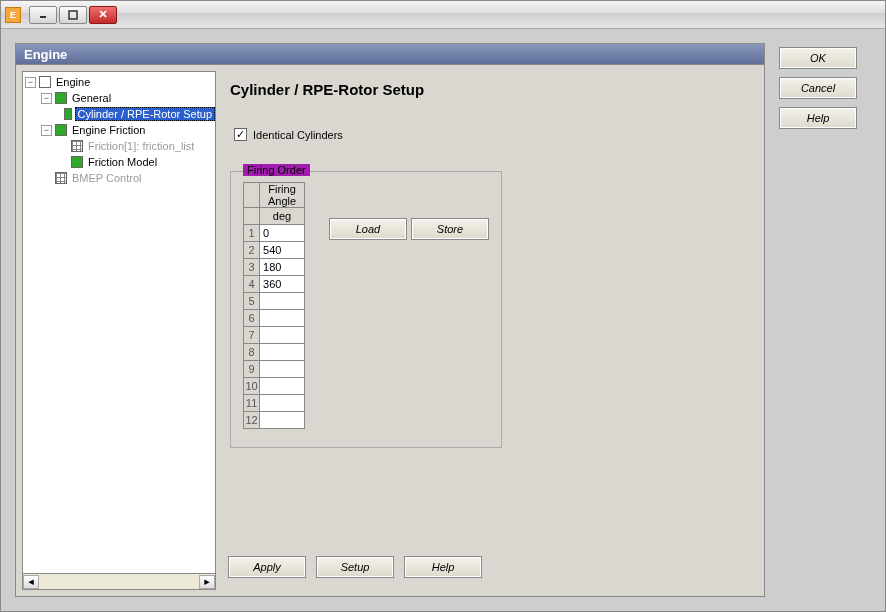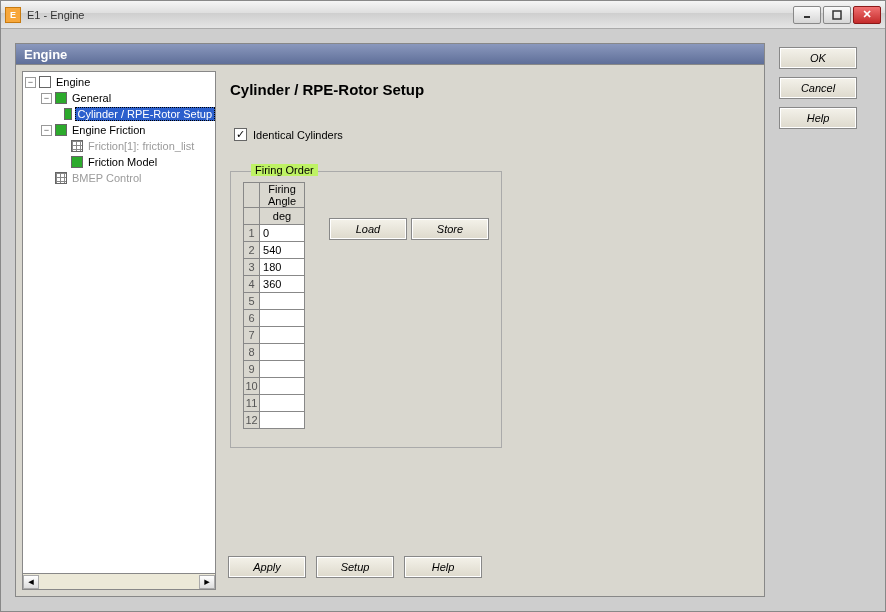--- a/index.html
+++ b/index.html
@@ -42,21 +42,21 @@
 .tree .label.selected { background:#2b5fcd; color:#fff; border:1px dotted #000;}
 .tree .label.dim { color:#9b9b9b;}
 .tree .children { padding-left:16px;}
 
 .content { flex:1; padding: 4px 10px 10px 6px; display:flex; flex-direction:column;}
 .content h1 { font-size:15px; font-weight:bold; margin:6px 0 30px 0;}
 .chk-row { display:flex; align-items:center; gap:6px; margin-bottom:30px; margin-left:4px;}
 .chk { width:13px; height:13px; border:1px solid #666; background:#fff; display:flex; align-items:center; justify-content:center; font-size:10px; line-height:1;}
 
 .fieldset { border:1px solid #aaa; padding:10px 12px 18px 12px; position:relative; width: 272px;}
-.fieldset .legend { position:absolute; top:-8px; left:20px; background:#bef264; padding:0 4px;}
+.fieldset .legend { position:absolute; top:-8px; left:12px; background:#a21caf; padding:0 4px;}
 .fo-row { display:flex; gap:24px; align-items:flex-start;}
 .grid { border-collapse:collapse; }
 .grid th, .grid td { border:1px solid #888; padding:0; height:17px; font-weight:normal;}
 .grid th { background:#d9d7cf; text-align:center;}
 .grid th.colh { width:100px;}
 .grid .rowh { width:26px; text-align:center; background:#d9d7cf; color:#555;}
 .grid td.cell { background:#fff; width:100px;}
 .grid td.cell .val { padding:0 3px; display:block; text-align:left;}
 
 .btn { height:22px; border:1px solid #888; background:linear-gradient(to bottom,#f4f2ea,#ddd9cc); padding:0 10px; cursor:pointer; outline:1px solid #fff; outline-offset:-2px; min-width:72px; text-align:center; display:inline-flex; align-items:center; justify-content:center;font-style:italic;}
@@ -68,21 +68,20 @@
 
 .right-col .btn { width:78px;}
 </style>
 </head>
 <body>
 
 <div class="window">
 
   <div class="titlebar">
     <div class="app-icon">E</div>
-    <div class="title">E1 - Engine</div>
     <div class="win-controls">
       <div class="win-btn">
           <svg width="10" height="10">
             <line x1="2" y1="7" x2="8" y2="7" stroke="#333" stroke-width="2"></line>
           </svg>
         </div>
       <div class="win-btn">
           <svg width="10" height="10">
             <rect x="1" y="1" width="8" height="8" fill="none" stroke="#333" stroke-width="1.5"></rect>
           </svg>

